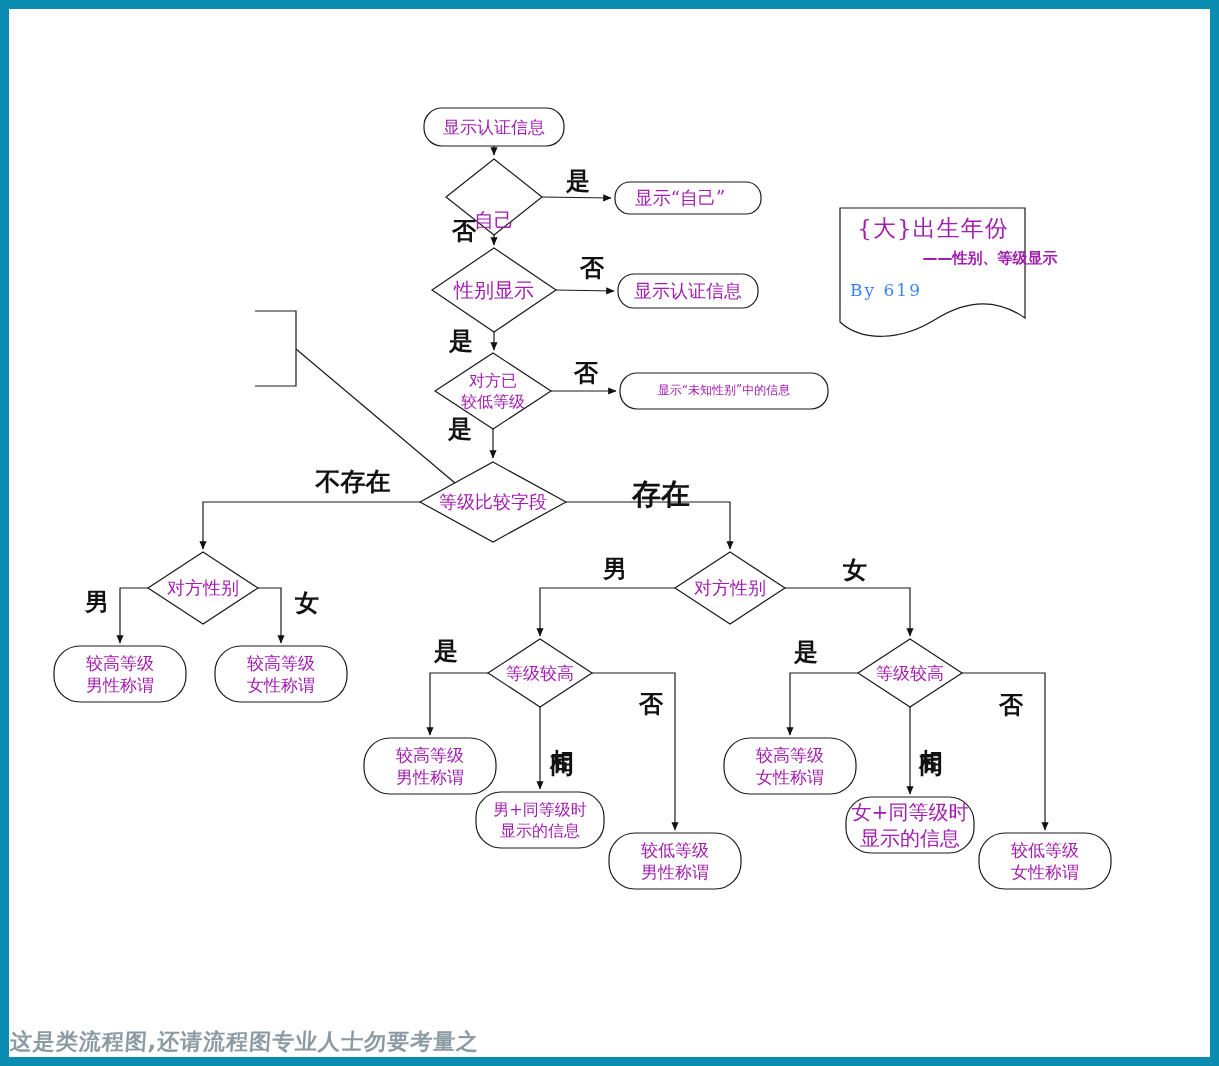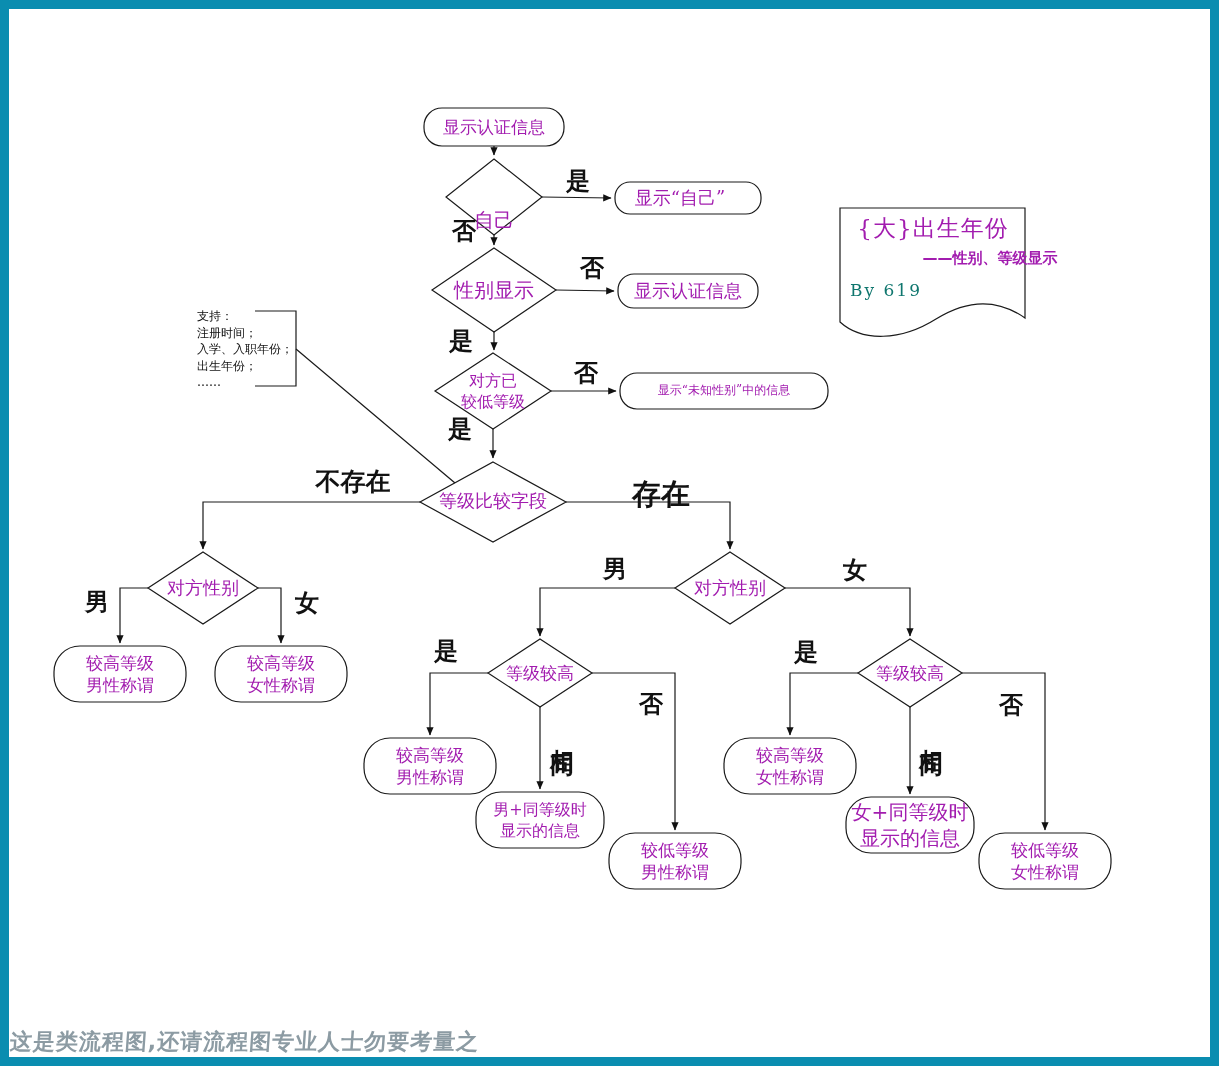--- a/index.html
+++ b/index.html
@@ -23,21 +23,21 @@
     font-weight:600;color:#111;z-index:10;
     font-family:"DejaVu Sans",sans-serif;
   }
   .vlabel{writing-mode:vertical-rl;text-orientation:upright;letter-spacing:6px;}
   .note{
     position:absolute;left:197px;top:308px;width:120px;
     white-space:pre-line;font-size:12px;line-height:1.38;color:#111;z-index:10;
     font-family:"DejaVu Serif","Liberation Serif",serif;
   }
   .doc-byline{
-    position:absolute;left:850px;top:280px;font-size:17px;color:#0f766e;z-index:10;
+    position:absolute;left:850px;top:280px;font-size:17px;color:#3b82f6;z-index:10;
     font-family:"DejaVu Serif","Liberation Serif",serif;letter-spacing:2px;
   }
   .wm{
     position:absolute;left:10px;top:1027px;font-size:22px;font-weight:bold;
     color:#8c9ba3;letter-spacing:1px;z-index:10;transform:skewX(-4deg);
     font-family:"DejaVu Sans",sans-serif;
   }
 </style>
 </head>
 <body>
@@ -101,21 +101,21 @@
   </svg>
 
   <div class="t serif" style="left:494px;top:127px;font-size:17px;">显示认证信息</div>
   <div class="t serif" style="left:494px;top:198px;font-size:20px;margin-top:22px;">自己</div>
   <div class="t serif" style="left:672px;top:198px;font-size:18px;margin-left:8px;">显示“自己”</div>
   <div class="t serif" style="left:494px;top:290px;font-size:20px;">性别显示</div>
   <div class="t serif" style="left:688px;top:291px;font-size:18px;">显示认证信息</div>
   <div class="t serif" style="left:493px;top:391px;font-size:16px;">对方已
 较低等级</div>
   <div class="t serif" style="left:724px;top:391px;font-size:12px;">显示“未知性别”中的信息</div>
-  <div class="t serif" style="left:493px;top:502px;font-size:18px;font-family:Liberation Serif, serif;">等级比较字段</div>
+  <div class="t serif" style="left:493px;top:502px;font-size:18px;">等级比较字段</div>
   <div class="t serif" style="left:203px;top:588px;font-size:18px;">对方性别</div>
   <div class="t serif" style="left:730px;top:588px;font-size:18px;">对方性别</div>
   <div class="t serif" style="left:540px;top:673px;font-size:17px;">等级较高</div>
   <div class="t serif" style="left:910px;top:673px;font-size:17px;">等级较高</div>
   <div class="t serif" style="left:120px;top:674px;font-size:17px;">较高等级
 男性称谓</div>
   <div class="t serif" style="left:281px;top:674px;font-size:17px;">较高等级
 女性称谓</div>
   <div class="t serif" style="left:430px;top:766px;font-size:17px;">较高等级
 男性称谓</div>
@@ -142,25 +142,20 @@
   <div class="elabel" style="left:307px;top:603px;font-size:24px;">女</div>
   <div class="elabel" style="left:615px;top:569px;font-size:24px;">男</div>
   <div class="elabel" style="left:855px;top:570px;font-size:24px;">女</div>
   <div class="elabel" style="left:446px;top:651px;font-size:24px;">是</div>
   <div class="elabel vlabel" style="left:562px;top:735px;font-size:24px;">相同</div>
   <div class="elabel" style="left:651px;top:704px;font-size:24px;">否</div>
   <div class="elabel" style="left:806px;top:652px;font-size:24px;">是</div>
   <div class="elabel vlabel" style="left:931px;top:735px;font-size:24px;">相同</div>
   <div class="elabel" style="left:1011px;top:705px;font-size:24px;">否</div>
 
-  <div class="note">支持：
-注册时间；
-入学、入职年份；
-出生年份；
-……</div>
 
   <div class="t serif" style="left:933px;top:228px;font-size:23px;letter-spacing:1px;">{大}出生年份</div>
   <div class="t" style="left:944px;top:259px;font-size:15px;font-weight:bold;margin-left:46px;">——性别、等级显示</div>
   <div class="doc-byline">By 619</div>
 
   <div class="wm">这是类流程图,还请流程图专业人士勿要考量之</div>
 
   <div class="border-overlay"></div>
 </div>
 

